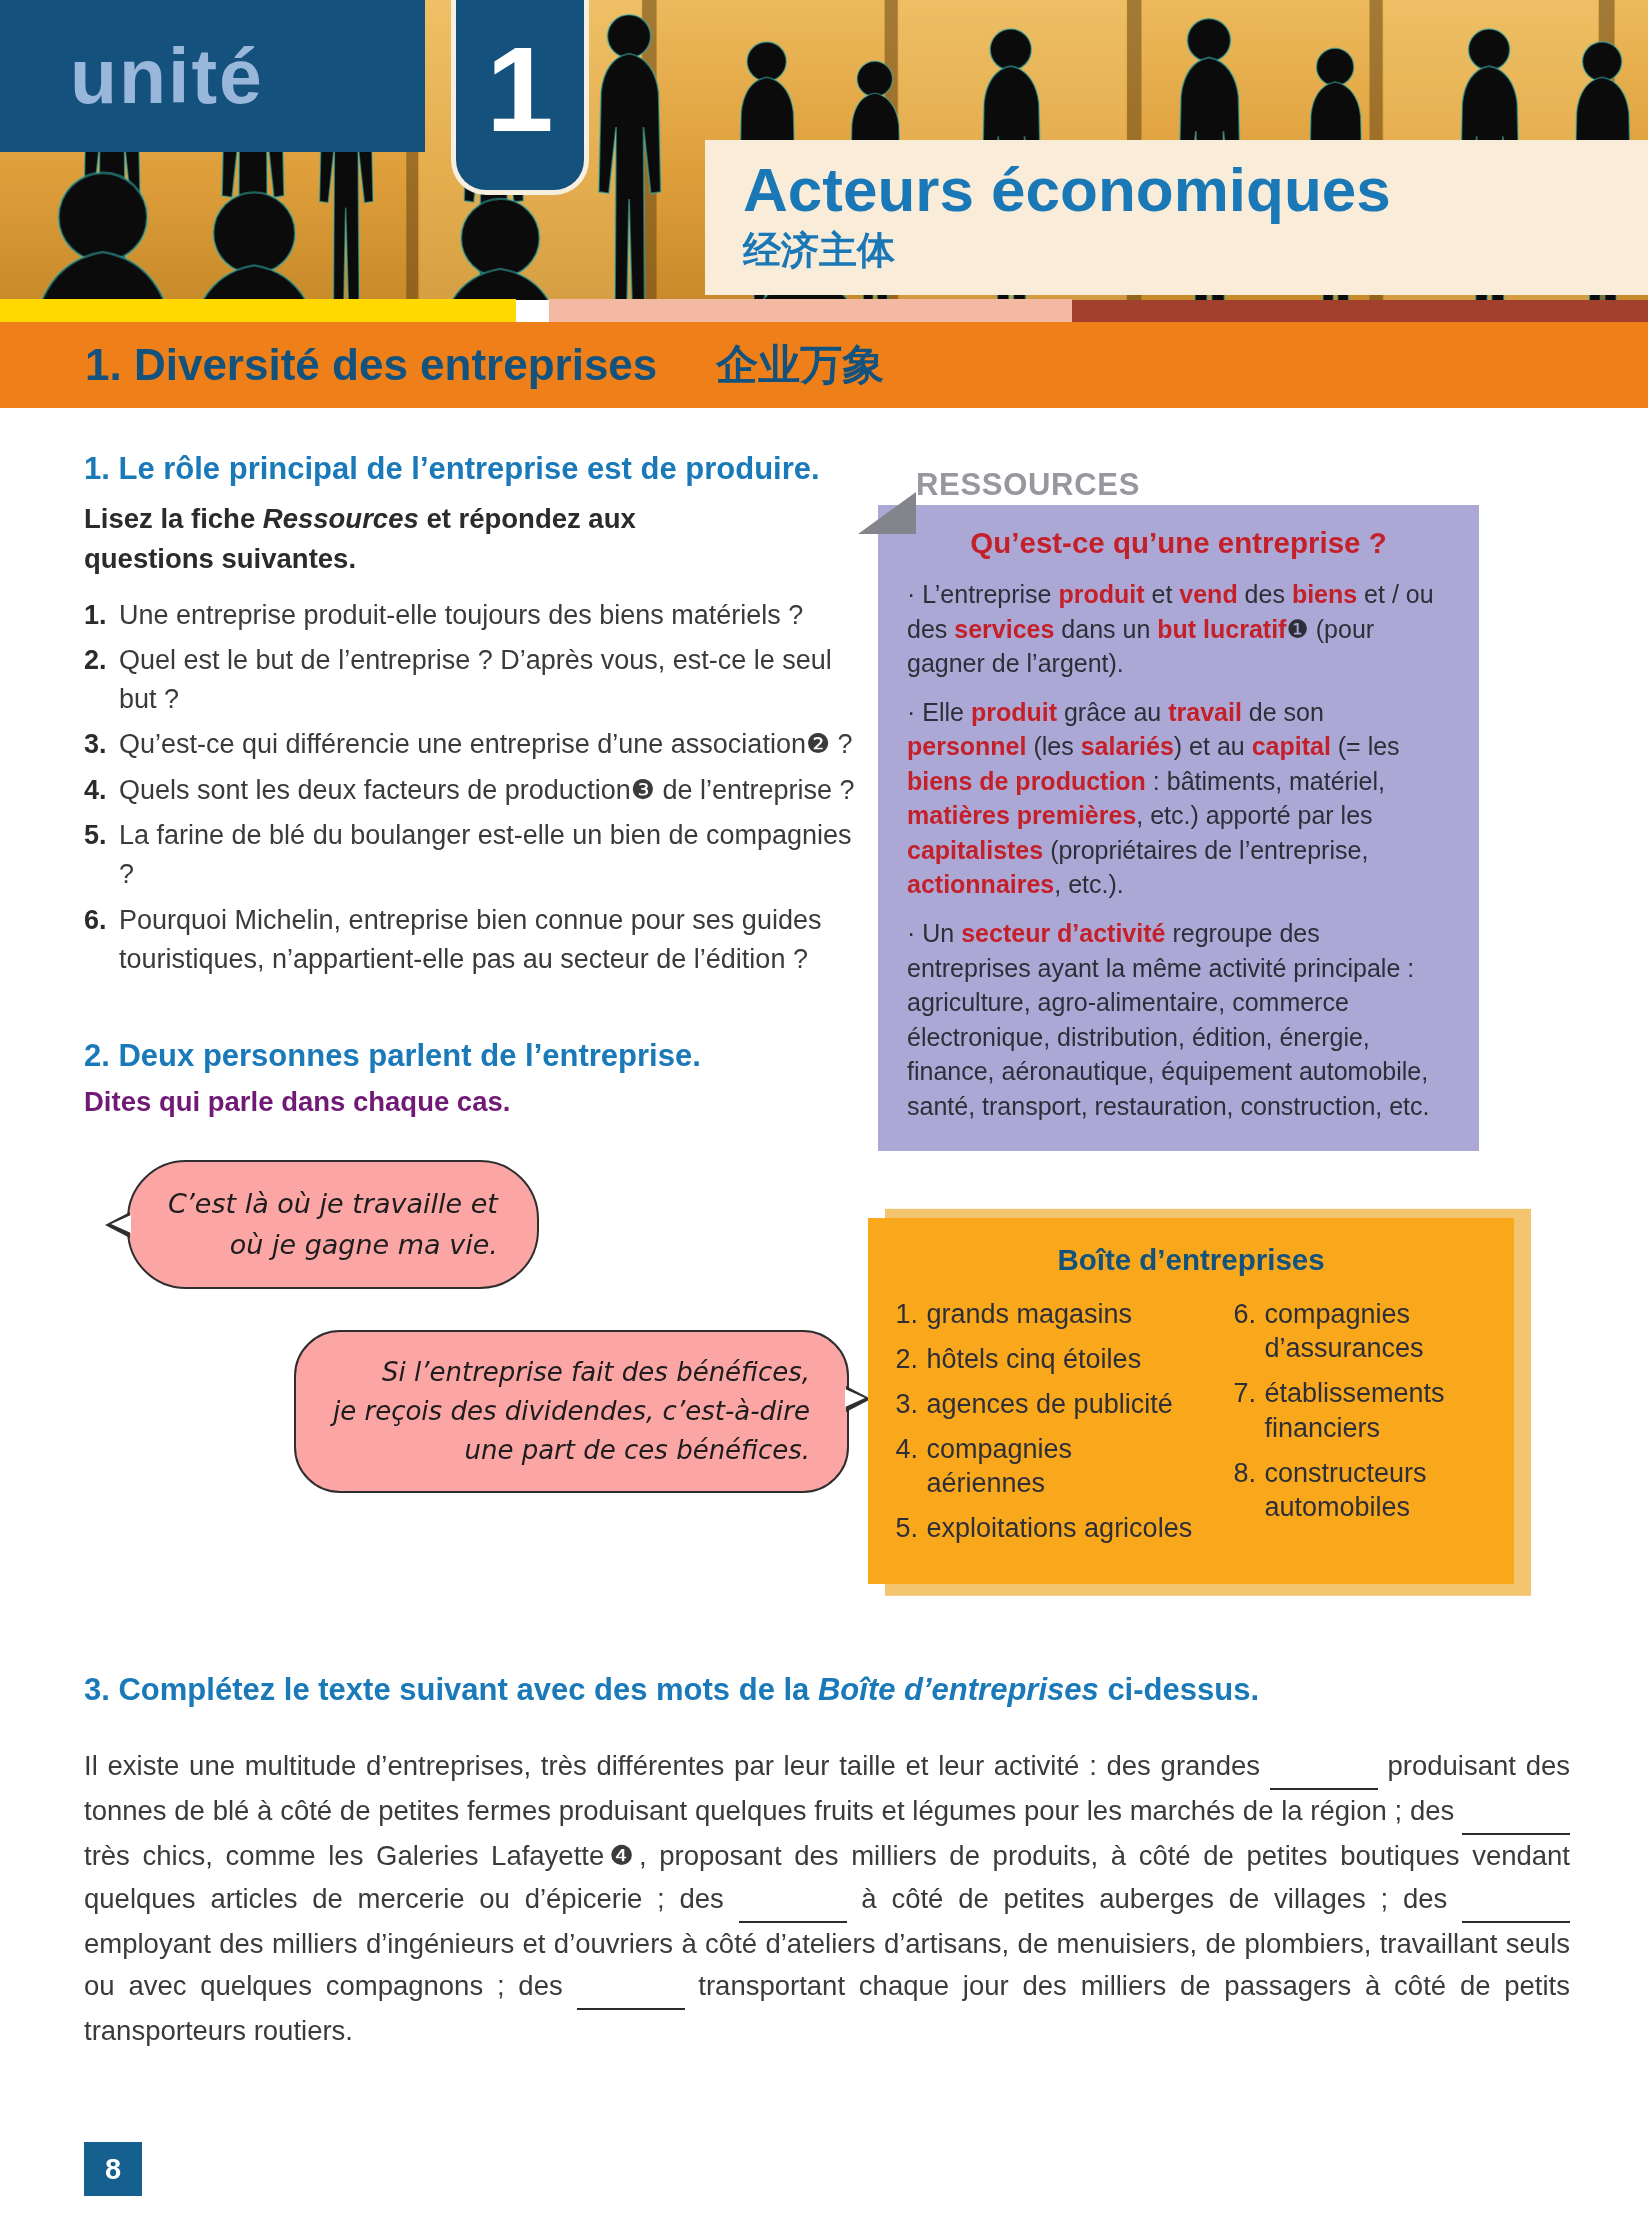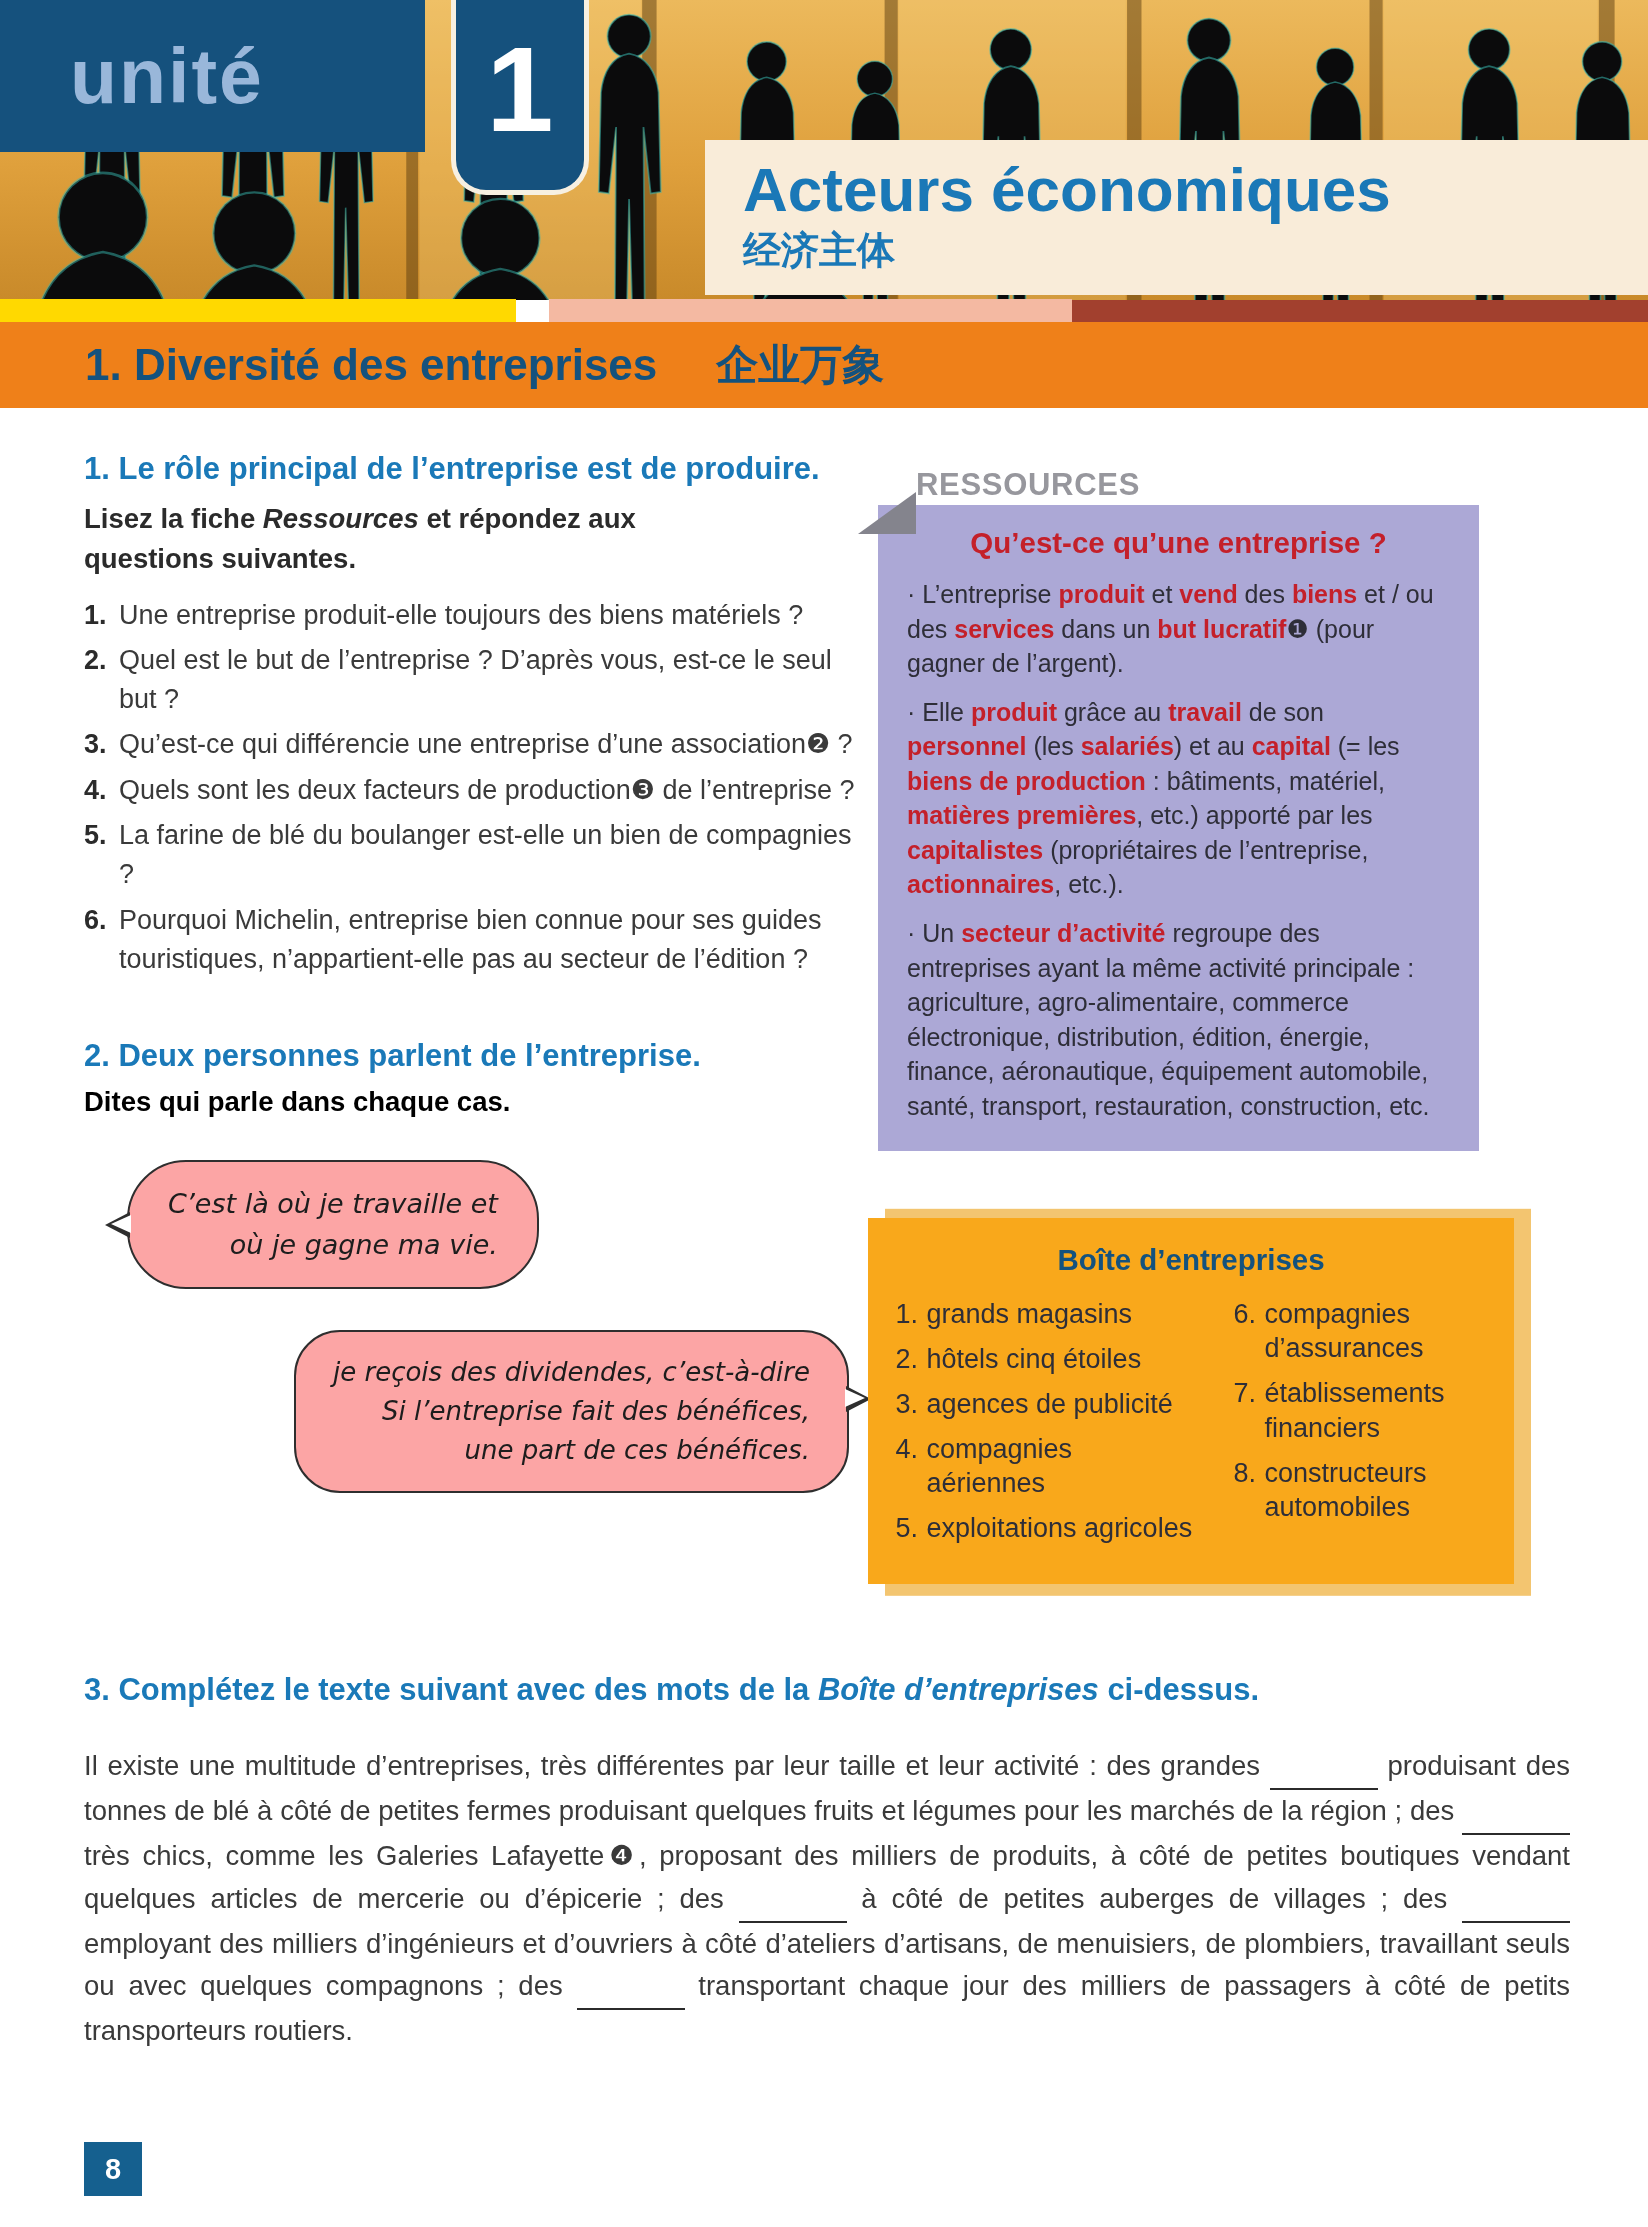--- a/index.html
+++ b/index.html
@@ -41,21 +41,21 @@
   .left-col { position:absolute; left:84px; top:451px; width:780px; }
   .act-heading { color:#1a79b8; font-size:31px; font-weight:bold; margin-bottom:11.8px; }
   .act-intro { font-size:27.5px; font-weight:bold; color:#2b2b2b; line-height:1.45;
     margin-bottom:17px; width:655px; }
   .questions { list-style:none; }
   .questions li { position:relative; padding-left:35px; font-size:27px; line-height:1.44;
     color:#3a3a3a; margin-bottom:6.6px; }
   .q-num { position:absolute; left:0; font-weight:bold; color:#2b2b2b; }
 
   .act2-heading { margin-top:60px; }
-  .act2-intro { font-size:27.5px; font-weight:bold; color:#000000; margin-bottom:42px; }
+  .act2-intro { font-size:27.5px; font-weight:bold; color:#701a75; margin-bottom:42px; }
 
   .bubble { position:relative; border:2.6px solid #2e2e2e; background:#fca5a5;
     text-align:right; font-family:"DejaVu Sans",sans-serif; font-style:italic;
     color:#1d1d1d; width:fit-content; }
   .bubble1 { margin-left:43px; border-radius:59px; padding:22px 39px; font-size:27px; line-height:1.5; }
   .bubble2 { margin-left:210px; margin-top:41px; border-radius:46px; padding:21px 37px; font-size:26px; line-height:1.5; }
   .tail { position:absolute; width:0; height:0; }
   .bubble1 .tail-b { left:-24px; top:50%; margin-top:-13px;
     border-top:13px solid transparent; border-bottom:13px solid transparent; border-right:25px solid #2e2e2e; }
   .bubble1 .tail-w { left:-18.3px; top:50%; margin-top:-9.8px;
@@ -207,22 +207,22 @@
   <div class="bubble bubble1">
     <span class="tail tail-b"></span>
     <span class="tail tail-w"></span>
     <div>C’est là où je travaille et</div>
     <div>où je gagne ma vie.</div>
   </div>
 
   <div class="bubble bubble2">
     <span class="tail tail-b"></span>
     <span class="tail tail-w"></span>
+    <div>Si l’entreprise fait des bénéfices,</div>
     <div>je reçois des dividendes, c’est-à-dire</div>
-    <div>Si l’entreprise fait des bénéfices,</div>
     <div>une part de ces bénéfices.</div>
   </div>
 
 </div>
 
 <div class="res-wedge"></div>
 <div class="res-label">RESSOURCES</div>
 
 <div class="res-box">
   <div class="res-heading">Qu’est-ce qu’une entreprise ?</div>

